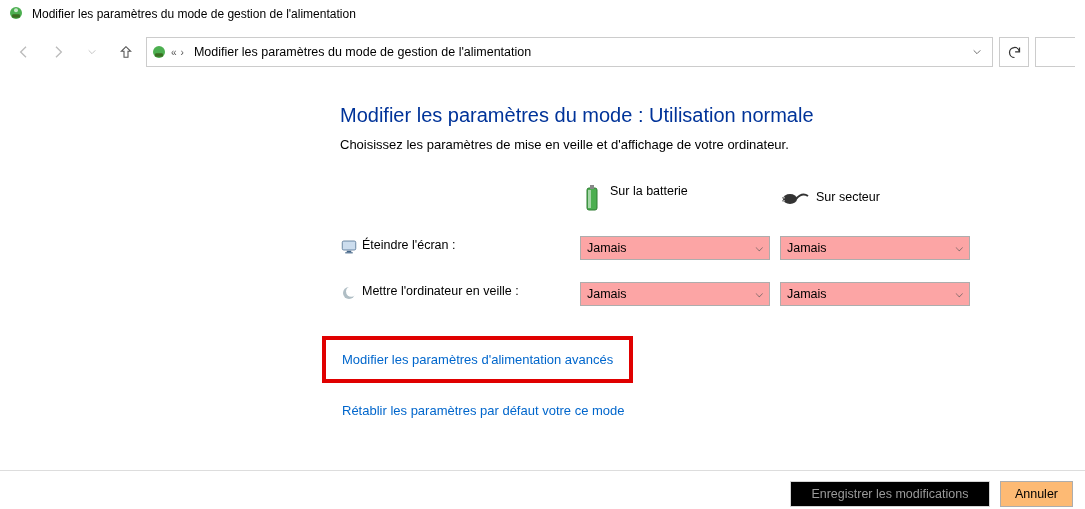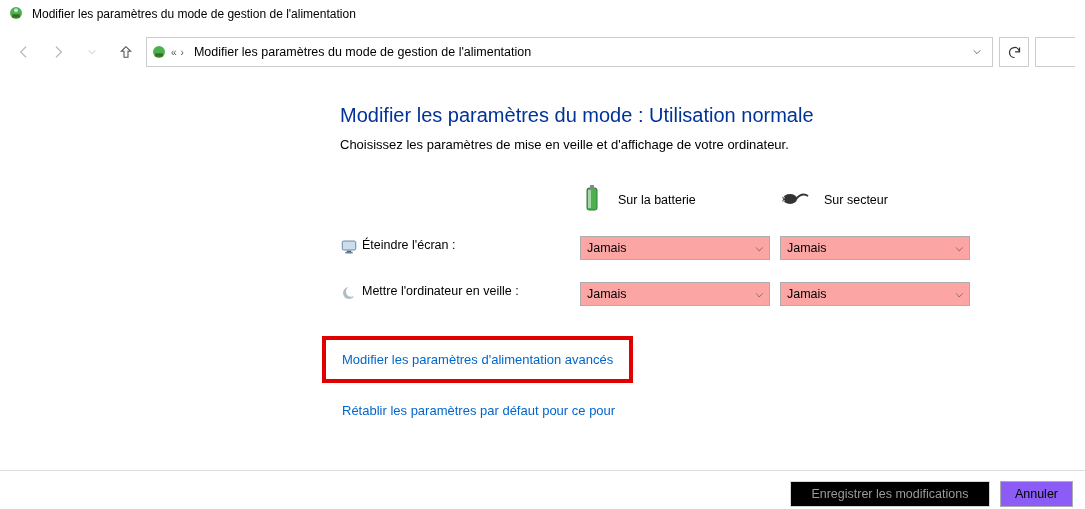--- a/index.html
+++ b/index.html
@@ -85,22 +85,21 @@
   }
   .cols-header {
     display: grid;
     grid-template-columns: 240px 200px 200px;
     align-items: center;
     height: 36px;
     margin-bottom: 18px;
   }
   .col-icon-label {
     display: flex;
-    align-items: center;
-    gap: 14px;
+    gap: 6px;
   }
   .setting-row {
     display: grid;
     grid-template-columns: 240px 200px 200px;
     align-items: center;
     margin-bottom: 22px;
   }
   .row-label {
     display: flex;
     align-items: flex-start;
@@ -139,21 +138,21 @@
     padding: 10px 12px;
     display: flex;
     justify-content: flex-end;
     gap: 10px;
     margin-top: 30px;
   }
   .btn {
     height: 26px;
     padding: 0 14px;
     border: 1px solid #adadad;
-    background: #8b5cf6;
+    background: #fdba74;
     font-family: inherit;
     font-size: 12.5px;
     color: #000;
   }
   .btn:disabled {
     color: #9a9a9a;
     border-color: #d4d4d4;
     background: #000000;
   }
   .btn.wide { min-width: 200px; }
@@ -292,21 +291,21 @@
       <span>Jamais</span>
         <span class="chev">⌵</span>
     </div>
   </div>
 
   <div class="link-area">
     <div class="highlight-box">
       <a class="link">Modifier les paramètres d'alimentation avancés</a>
     </div>
     <div class="link2">
-      <a class="link">Rétablir les paramètres par défaut pour ce pour</a>
+      <a class="link">Rétablir les paramètres par défaut votre ce mode</a>
     </div>
   </div>
 </div>
 
 <div class="footer">
   <button class="btn wide" disabled="">Enregistrer les modifications</button>
   <button class="btn">Annuler</button>
 </div>
 
 </body></html>

